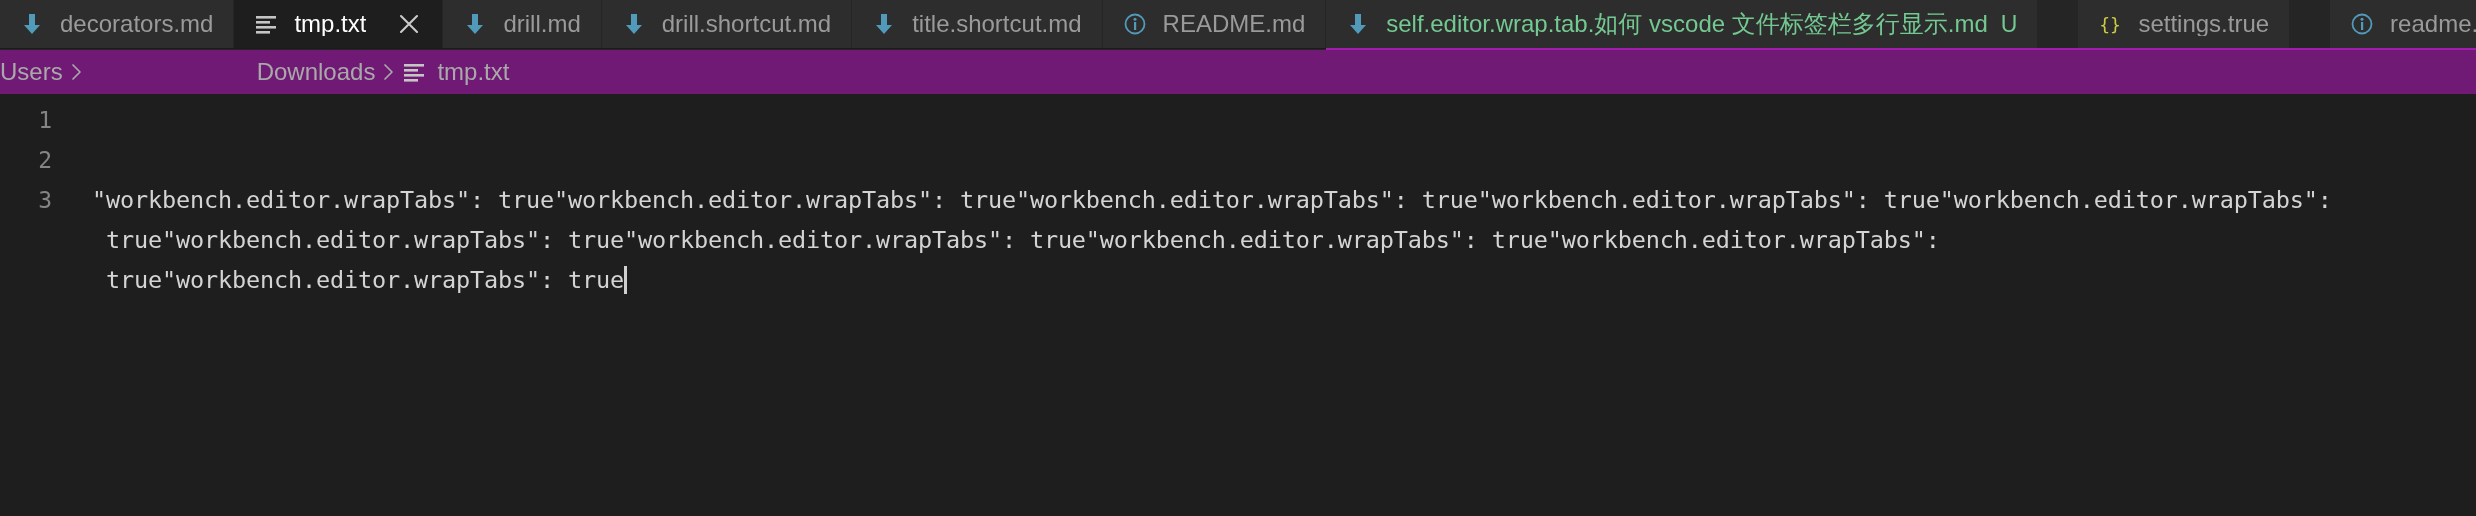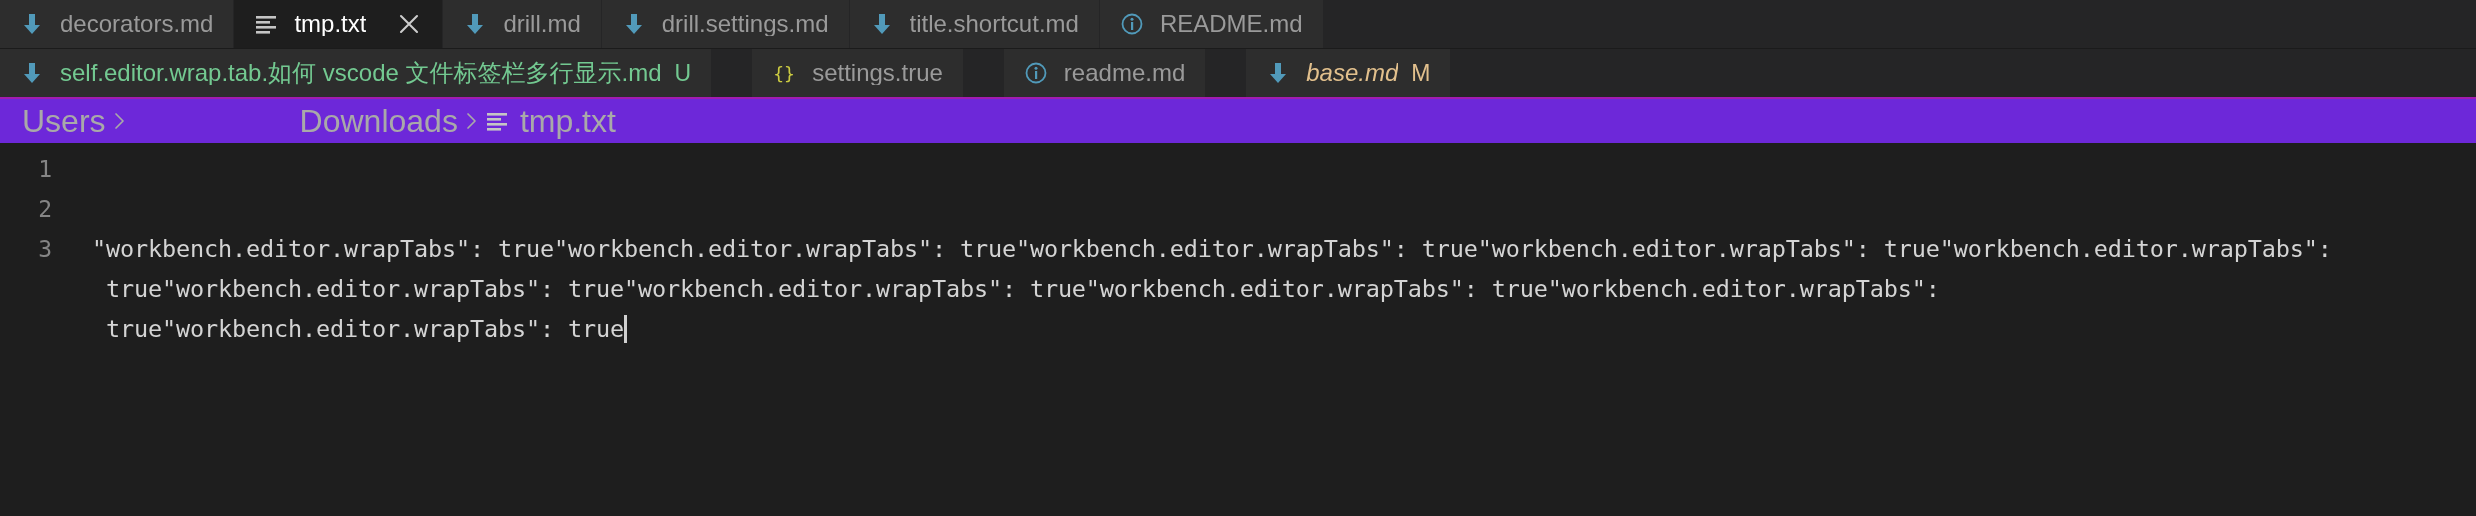--- a/index.html
+++ b/index.html
@@ -20,21 +20,21 @@
     height: 516px;
     display: flex;
     flex-direction: column;
     background: #1e1e1e;
   }
 
   
   .tabbar {
     background: #252526;
     display: flex;
-    flex-direction: column;
+    flex-direction: row;
     flex: 0 0 auto;
   }
   .tabrow {
     display: flex;
     flex-direction: row;
     height: 48px;
     background: #252526;
   }
   .tabrow.row1 { border-bottom: 1px solid #1b1b1b; }
   .tabrow.row2 { border-bottom: 2px solid #a21caf; gap: 40px; }
@@ -100,24 +100,23 @@
   }
 
   
   .ico-md svg, .ico-info svg, .ico-txt svg, .ico-json svg { display: block; }
 
   
   .breadcrumbs {
     height: 44px;
     display: flex;
     align-items: center;
-    background: #6d28d9;
-    padding-left: 22px;
+    background: #701a75;
     color: #a9a9a9;
-    font-size: 32px;
+    font-size: 24px;
     flex: 0 0 auto;
   }
   .crumb {
     display: inline-flex;
     align-items: center;
     cursor: pointer;
     white-space: nowrap;
   }
   .crumb-sep {
     display: inline-flex;
@@ -228,21 +227,21 @@
             </svg>
           </span>
           <span class="tab-label">drill.md</span>
         </div>
         <div class="tab">
           <span class="tab-icon ico-md">
             <svg width="26" height="26" viewBox="0 0 26 26">
               <path d="M10 3 h6 v11 h5 l-8 9 l-8 -9 h5 z" fill="#519aba"></path>
             </svg>
           </span>
-          <span class="tab-label">drill.settings.md</span>
+          <span class="tab-label">drill.shortcut.md</span>
         </div>
         <div class="tab">
           <span class="tab-icon ico-md">
             <svg width="26" height="26" viewBox="0 0 26 26">
               <path d="M10 3 h6 v11 h5 l-8 9 l-8 -9 h5 z" fill="#519aba"></path>
             </svg>
           </span>
           <span class="tab-label">title.shortcut.md</span>
         </div>
         <div class="tab">

